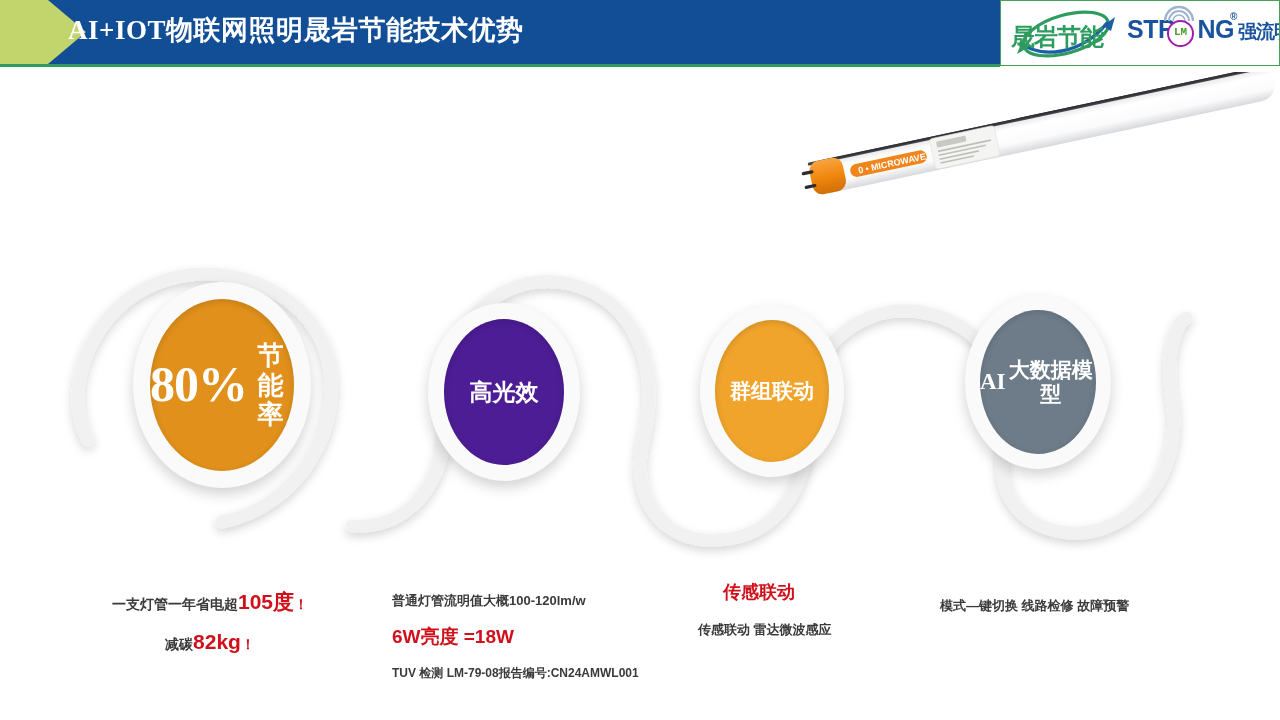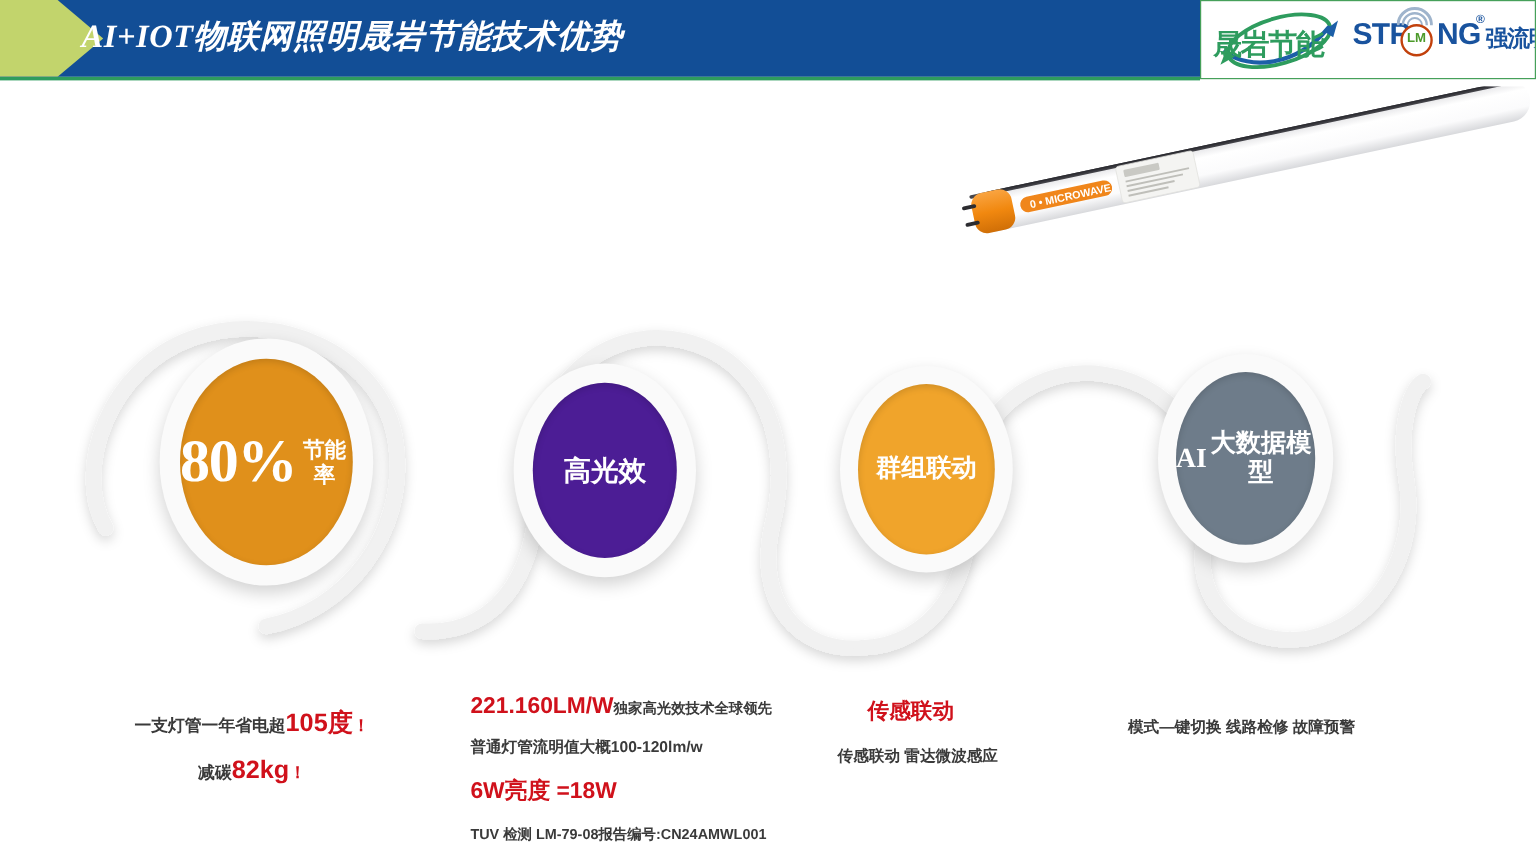--- a/index.html
+++ b/index.html
@@ -39,21 +39,20 @@
     position: absolute;
     left: 68px;
     top: 12px;
     z-index: 4;
     color: #ffffff;
     font-size: 27px;
     font-weight: bold;
     letter-spacing: 0.5px;
     white-space: nowrap;
     font-family: "Liberation Serif", "DejaVu Serif", serif;
-    font-style: italic;
   }
   .header-accent-line {
     position: absolute;
     left: 0;
     top: 64px;
     width: 1000px;
     height: 3px;
     background: #2E9C5E;
   }
 
@@ -107,28 +106,28 @@
     font-family: "Liberation Sans", "DejaVu Sans", sans-serif;
   }
   .logo-strong .gap-o { display: inline-block; width: 22px; }
   .lm-badge {
     position: absolute;
     left: 166px;
     top: 19px;
     width: 23px;
     height: 23px;
     border-radius: 50%;
-    border: 2px solid #c2410c;
+    border: 2px solid #a21caf;
     background: #ffffff;
     color: #4C9A2A;
     font-size: 11px;
     font-weight: bold;
     line-height: 21px;
     text-align: center;
-    font-family: Liberation Sans, sans-serif;
+    font-family: Liberation Mono, monospace;
   }
   .lm-fan {
     position: absolute;
     left: 163px;
     top: 3px;
   }
   .logo-reg {
     position: absolute;
     left: 229px;
     top: 10px;
@@ -184,21 +183,21 @@
     line-height: 1.15;
     box-shadow: inset 0 2px 6px rgba(0,0,0,0.14);
   }
   .circ-big-num {
     font-size: 50px;
     font-weight: bold;
     letter-spacing: -1px;
     font-family: "Liberation Serif", "DejaVu Serif", serif;
   }
   .circ-sub {
-    font-size: 18px;
+    font-size: 26px;
     font-weight: bold;
     margin-top: 1px;
     font-family: Liberation Sans, sans-serif;
   }
   .circ-label {
     font-size: 23px;
     font-weight: bold;
     font-family: "Liberation Sans", "DejaVu Sans", sans-serif;
   }
   .circ-label-sm {
@@ -378,23 +377,20 @@
   <div class="caption-block" id="c1">
     <div class="cap-line l1 cap-dark">
       <span>一支灯管一年省电超</span><span class="big cap-red">105度</span><span class="cap-red">！</span>
     </div>
     <div class="cap-line l2 cap-dark">
       <span>减碳</span><span class="big cap-red">82kg</span><span class="cap-red">！</span>
     </div>
   </div>
 
   <div class="caption-block" id="c2">
-    <div class="cap-line l1">
-      <span class="big cap-red">221.160LM/W</span><span class="cap-dark">独家高光效技术全球领先</span>
-    </div>
     <div class="cap-line l2 cap-dark">普通灯管流明值大概100-120lm/w</div>
     <div class="cap-line l3 cap-red">6W亮度 =18W</div>
     <div class="cap-line l4 cap-dark">TUV 检测 LM-79-08报告编号:CN24AMWL001</div>
   </div>
 
   <div class="caption-block" id="c3">
     <div class="cap-line l1 cap-red">传感联动</div>
     <div class="cap-line l2 cap-dark">传感联动  雷达微波感应</div>
   </div>
 

